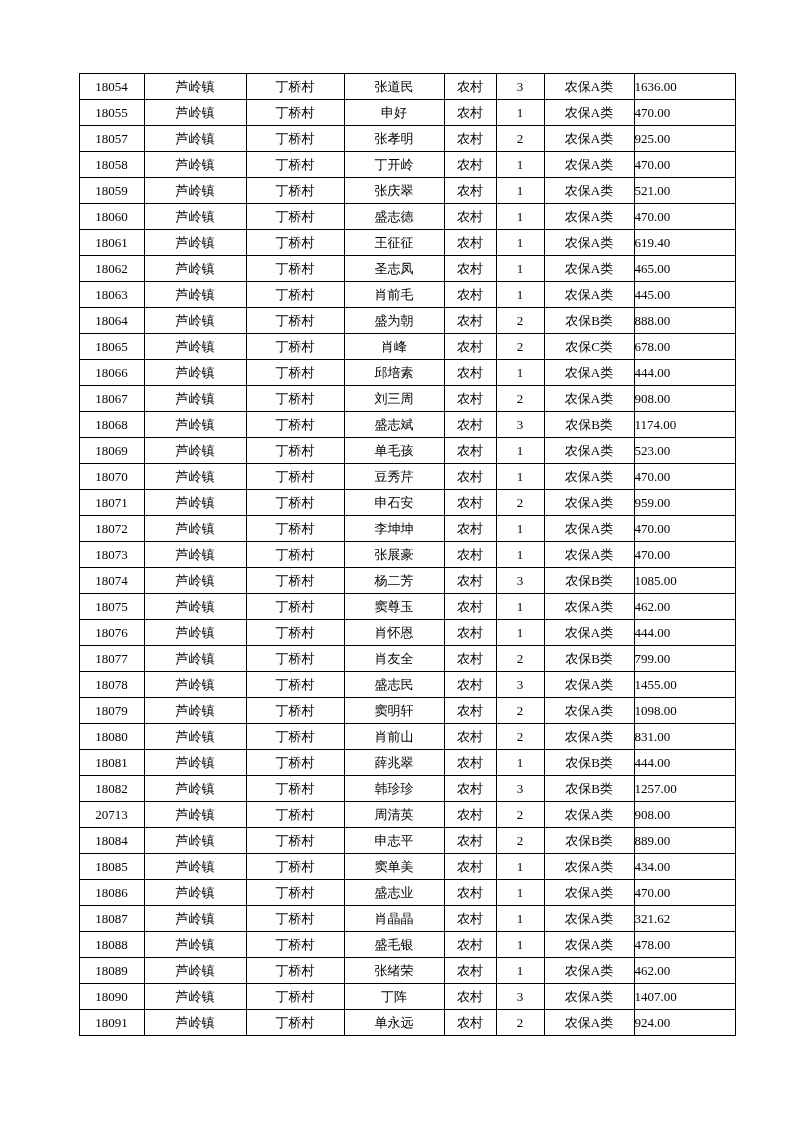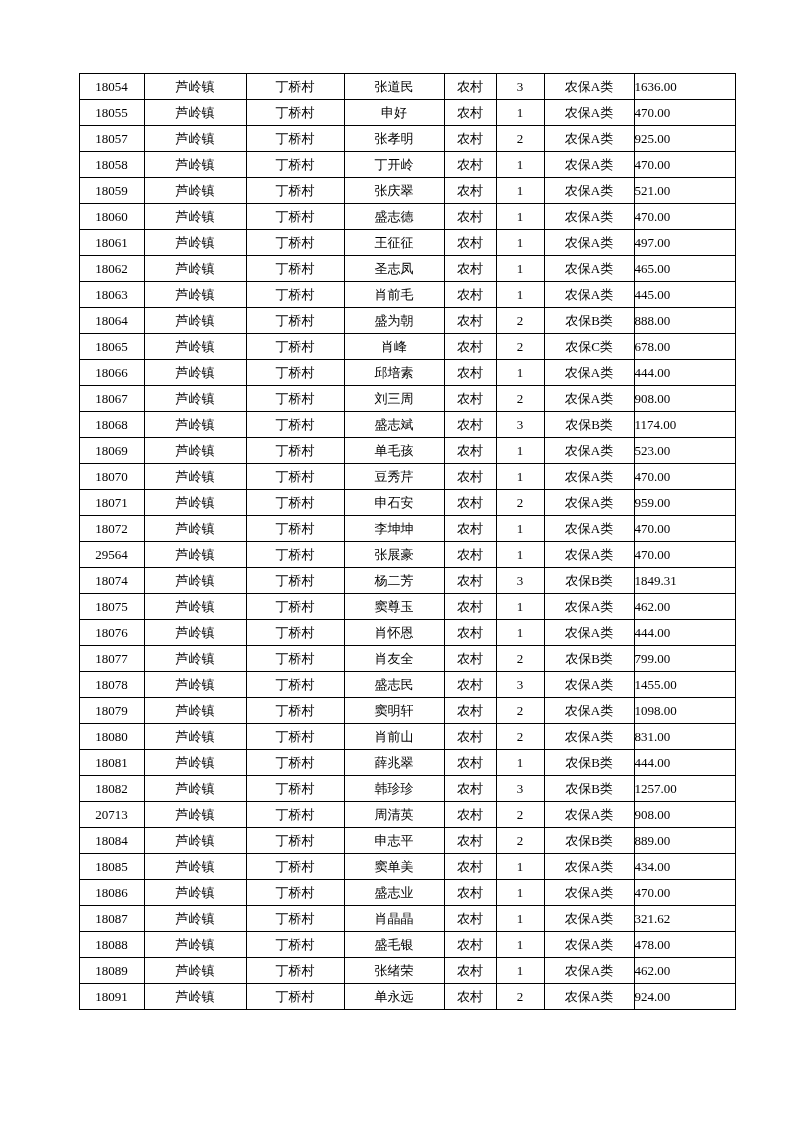--- a/index.html
+++ b/index.html
@@ -129,21 +129,21 @@
             <td class="col-7">470.00</td>
           </tr>
           <tr>
             <td class="col-0">18061</td>
             <td class="col-1">芦岭镇</td>
             <td class="col-2">丁桥村</td>
             <td class="col-3">王征征</td>
             <td class="col-4">农村</td>
             <td class="col-5">1</td>
             <td class="col-6">农保A类</td>
-            <td class="col-7">497.00</td>
+            <td class="col-7">619.40</td>
           </tr>
           <tr>
             <td class="col-0">18062</td>
             <td class="col-1">芦岭镇</td>
             <td class="col-2">丁桥村</td>
             <td class="col-3">圣志凤</td>
             <td class="col-4">农村</td>
             <td class="col-5">1</td>
             <td class="col-6">农保A类</td>
             <td class="col-7">465.00</td>
@@ -242,38 +242,38 @@
             <td class="col-0">18072</td>
             <td class="col-1">芦岭镇</td>
             <td class="col-2">丁桥村</td>
             <td class="col-3">李坤坤</td>
             <td class="col-4">农村</td>
             <td class="col-5">1</td>
             <td class="col-6">农保A类</td>
             <td class="col-7">470.00</td>
           </tr>
           <tr>
-            <td class="col-0">29564</td>
+            <td class="col-0">18073</td>
             <td class="col-1">芦岭镇</td>
             <td class="col-2">丁桥村</td>
             <td class="col-3">张展豪</td>
             <td class="col-4">农村</td>
             <td class="col-5">1</td>
             <td class="col-6">农保A类</td>
             <td class="col-7">470.00</td>
           </tr>
           <tr>
             <td class="col-0">18074</td>
             <td class="col-1">芦岭镇</td>
             <td class="col-2">丁桥村</td>
             <td class="col-3">杨二芳</td>
             <td class="col-4">农村</td>
             <td class="col-5">3</td>
             <td class="col-6">农保B类</td>
-            <td class="col-7">1849.31</td>
+            <td class="col-7">1085.00</td>
           </tr>
           <tr>
             <td class="col-0">18075</td>
             <td class="col-1">芦岭镇</td>
             <td class="col-2">丁桥村</td>
             <td class="col-3">窦尊玉</td>
             <td class="col-4">农村</td>
             <td class="col-5">1</td>
             <td class="col-6">农保A类</td>
             <td class="col-7">462.00</td>
@@ -410,20 +410,30 @@
           </tr>
           <tr>
             <td class="col-0">18089</td>
             <td class="col-1">芦岭镇</td>
             <td class="col-2">丁桥村</td>
             <td class="col-3">张绪荣</td>
             <td class="col-4">农村</td>
             <td class="col-5">1</td>
             <td class="col-6">农保A类</td>
             <td class="col-7">462.00</td>
+          </tr>
+          <tr>
+            <td class="col-0">18090</td>
+            <td class="col-1">芦岭镇</td>
+            <td class="col-2">丁桥村</td>
+            <td class="col-3">丁阵</td>
+            <td class="col-4">农村</td>
+            <td class="col-5">3</td>
+            <td class="col-6">农保A类</td>
+            <td class="col-7">1407.00</td>
           </tr>
           <tr>
             <td class="col-0">18091</td>
             <td class="col-1">芦岭镇</td>
             <td class="col-2">丁桥村</td>
             <td class="col-3">单永远</td>
             <td class="col-4">农村</td>
             <td class="col-5">2</td>
             <td class="col-6">农保A类</td>
             <td class="col-7">924.00</td>

